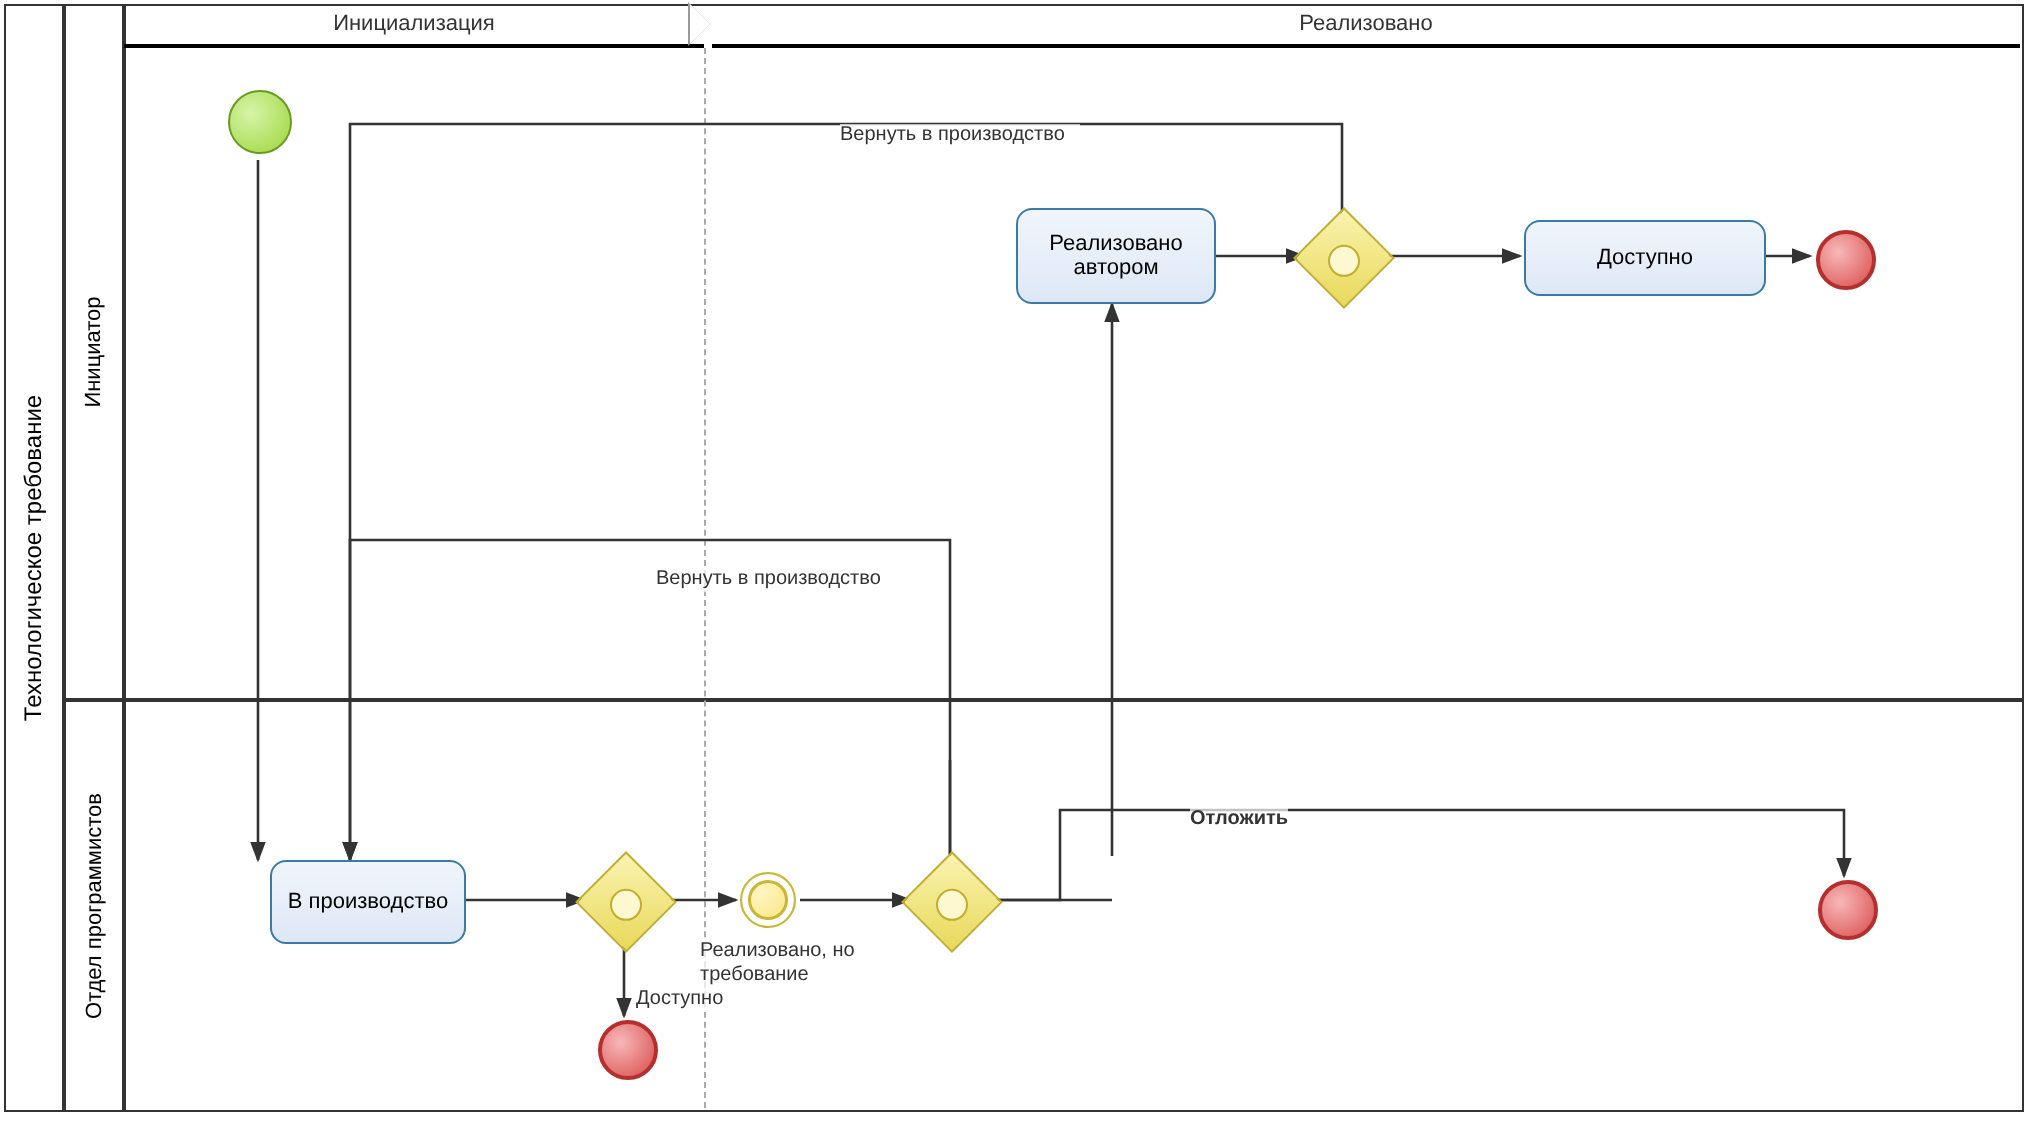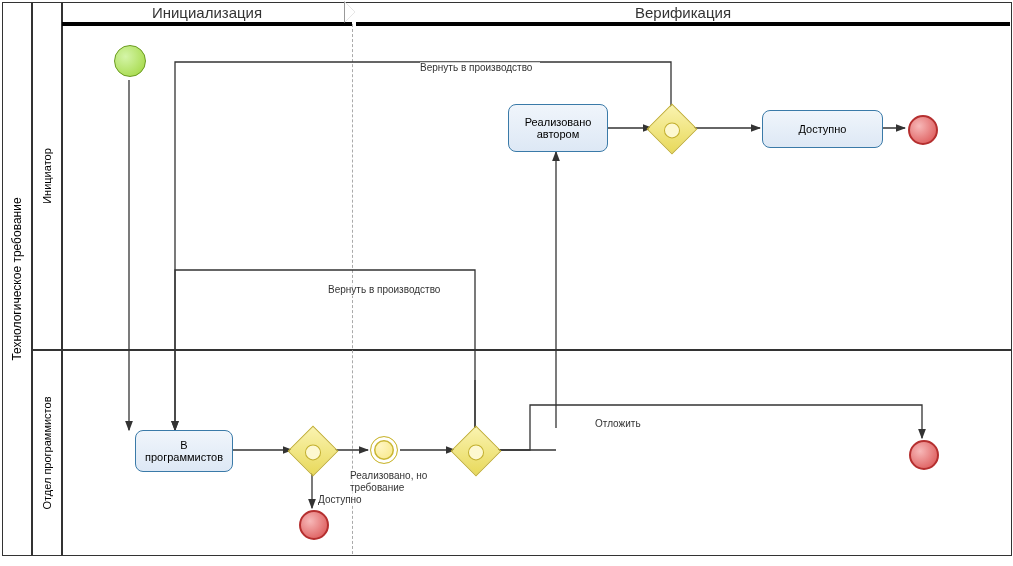--- a/index.html
+++ b/index.html
@@ -53,23 +53,23 @@
   }
   .lane-body-1 { top: 2px; height: 346px; width: 948px; }
   .lane-body-2 { top: 350px; height: 204px; width: 948px; }
   .phase-header {
     position: absolute;
     top: 2px;
     height: 20px;
     display: flex;
     align-items: center;
     justify-content: center;
-    font-size: 15px;
+    font-size: 11px;
     color: #333;
-    border-bottom: 4px solid #000000;
+    border-bottom: 2px solid #000000;
   }
   .phase-1 { left: 62px; width: 290px; }
   .phase-2 { left: 356px; width: 654px; }
   .phase-divider {
     position: absolute;
     left: 352px;
     top: 24px;
     width: 0;
     height: 530px;
     border-left: 1.5px dashed #aaa;
@@ -186,21 +186,21 @@
     <span>Отдел программистов</span>
   </div>
 
   <div class="lane-body lane-body-1"></div>
   <div class="lane-body lane-body-2"></div>
 
   <div class="phase-header phase-1">
     <span>Инициализация</span>
   </div>
   <div class="phase-header phase-2">
-    <span>Верификация</span>
+    <span>Реализовано</span>
   </div>
   <div class="phase-arrow-border"></div>
   <div class="phase-arrow"></div>
   <div class="phase-divider"></div>
 
   <svg class="flows">
     <defs>
       <marker id="arrow" markerWidth="8" markerHeight="8" refX="7" refY="3" orient="auto">
         <path d="M0,0 L8,3 L0,6 Z" fill="#333"></path>
       </marker>
@@ -243,36 +243,36 @@
     <div class="gateway-inner"></div>
   </div>
 
   <div class="task" style="left:762px; top:110px; width:121px; height:38px;">
     <span>Доступно</span>
   </div>
 
   <div class="end-event" style="left:908px; top:115px;"></div>
 
   <div class="task" style="left:135px; top:430px; width:98px; height:42px;">
-    <span>В программистов</span>
+    <span>В производство</span>
   </div>
 
   <div class="gateway" style="left:295px; top:433px;">
     <div class="gateway-inner"></div>
   </div>
 
   <div class="intermediate-event" style="left:370px; top:436px;"></div>
 
   <div class="gateway" style="left:458px; top:433px;">
     <div class="gateway-inner"></div>
   </div>
 
   <div class="end-event" style="left:299px; top:510px;"></div>
 
   <div class="end-event" style="left:909px; top:440px;"></div>
 
   <div class="flow-label" style="left:420px; top:62px; width:120px;">Вернуть в производство</div>
   <div class="flow-label" style="left:328px; top:284px; width:120px;">Вернуть в производство</div>
   <div class="flow-label" style="left:318px; top:494px;">Доступно</div>
   <div class="flow-label" style="left:350px; top:470px; width:90px;">Реализовано, но требование</div>
-  <div class="flow-label" style="left:595px; top:418px;">Отложить</div>
+  <div class="flow-label" style="left:595px; top:404px;font-weight:bold;">Отложить</div>
 
 </div>
 
 </body></html>

